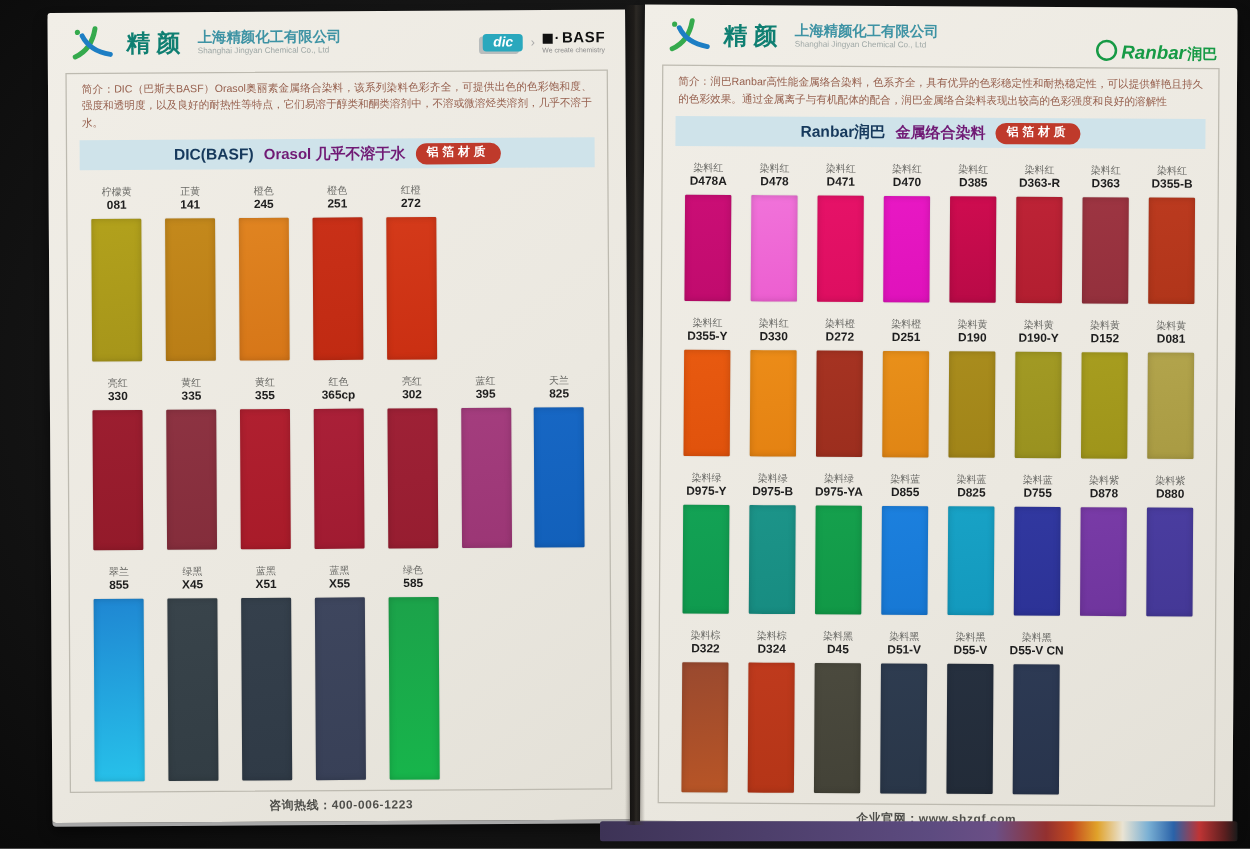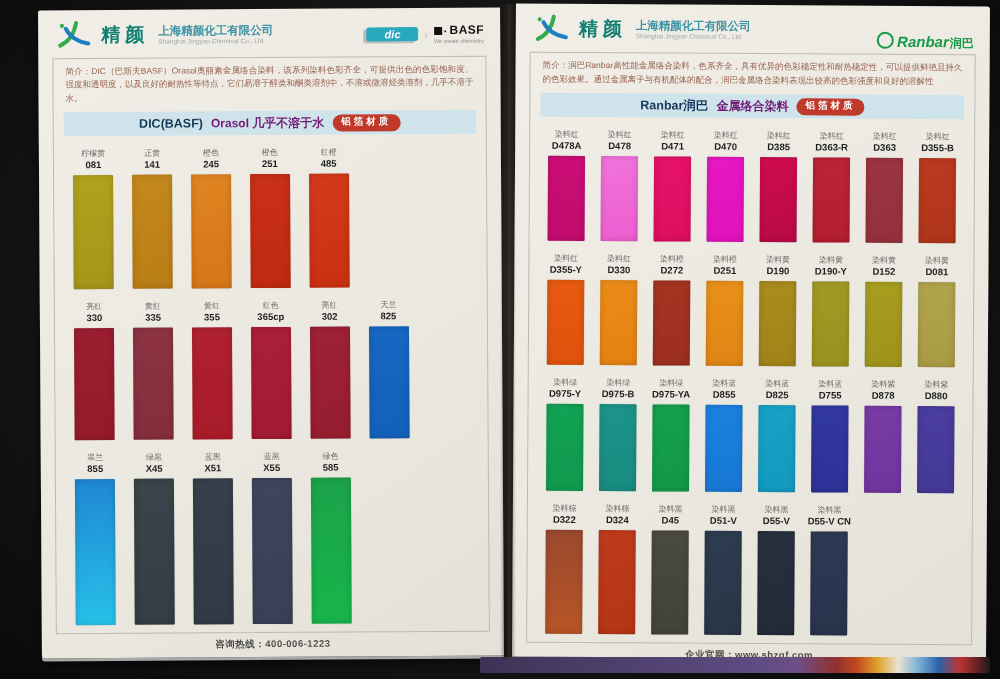--- a/index.html
+++ b/index.html
@@ -26,21 +26,21 @@
 
   
   .hdr{display:flex;align-items:flex-start;justify-content:space-between;height:40px;padding:2px 6px 0;}
   .hdr-left{display:flex;align-items:center;gap:7px;}
   .jy-logo{width:40px;height:30px;flex:0 0 auto;}
   .company-cn{font-size:19px;font-weight:bold;color:#0f7f72;letter-spacing:5px;white-space:nowrap;}
   .company-block{display:flex;flex-direction:column;line-height:1.1;margin-left:2px;}
   .company-name{font-size:11.5px;font-weight:bold;color:#3e93a4;white-space:nowrap;}
   .company-en{font-size:6.5px;color:#9fa8a6;white-space:nowrap;}
   .hdr-right{display:flex;align-items:center;gap:6px;padding-top:6px;}
-  .dic-badge{color:#fff;font-weight:bold;font-style:italic;font-size:11px;border-radius:3px;padding:1px 18px;box-shadow:-3px 2px 0 #b9bdbd;}
+  .dic-badge{color:#fff;font-weight:bold;font-style:italic;font-size:11px;border-radius:3px;padding:1px 8px;box-shadow:-3px 2px 0 #b9bdbd;}
   .sep{color:#aaa;font-size:10px;}
   .basf-block{display:flex;flex-direction:column;align-items:flex-start;line-height:1.1;}
   .basf-row{display:flex;align-items:center;gap:2px;}
   .basf-sq{width:8px;height:8px;background:#111;display:inline-block;}
   .basf-dot{font-weight:bold;color:#111;font-size:11px;}
   .basf-label{font-weight:bold;color:#111;font-size:12px;letter-spacing:.5px;}
   .basf-tagline{font-size:5.5px;color:#8b8b8b;margin-top:1px;}
   .ranbar-row{display:flex;align-items:baseline;gap:1px;padding-top:8px;}
   .ranbar-r{width:13px;height:13px;border:2.5px solid #169a45;border-radius:50%;display:inline-block;margin-right:2px;position:relative;top:2px;}
   .ranbar-label{color:#169a45;font-weight:800;font-style:italic;font-size:15px;}
@@ -130,21 +130,21 @@
               <div class="sw-code">245</div>
               <div class="swatch" style="background: linear-gradient(172deg, rgb(224, 132, 33) 0%, rgb(214, 118, 24) 100%);"></div>
             </div>
             <div class="cell">
               <div class="sw-name">橙色</div>
               <div class="sw-code">251</div>
               <div class="swatch" style="background: linear-gradient(172deg, rgb(201, 48, 24) 0%, rgb(192, 42, 18) 100%);"></div>
             </div>
             <div class="cell">
               <div class="sw-name">红橙</div>
-              <div class="sw-code">485</div>
+              <div class="sw-code">272</div>
               <div class="swatch" style="background: linear-gradient(172deg, rgb(212, 58, 26) 0%, rgb(202, 47, 18) 100%);"></div>
             </div>
           </div>
           <div class="swatch-row row1">
             <div class="cell">
               <div class="sw-name">亮红</div>
               <div class="sw-code">330</div>
               <div class="swatch" style="background: linear-gradient(172deg, rgb(156, 30, 48) 0%, rgb(147, 26, 42) 100%);"></div>
             </div>
             <div class="cell">
@@ -159,20 +159,25 @@
             </div>
             <div class="cell">
               <div class="sw-name">红色</div>
               <div class="sw-code">365cp</div>
               <div class="swatch" style="background: linear-gradient(172deg, rgb(170, 32, 56) 0%, rgb(160, 27, 49) 100%);"></div>
             </div>
             <div class="cell">
               <div class="sw-name">亮红</div>
               <div class="sw-code">302</div>
               <div class="swatch" style="background: linear-gradient(172deg, rgb(158, 33, 54) 0%, rgb(150, 29, 48) 100%);"></div>
+            </div>
+            <div class="cell">
+              <div class="sw-name">蓝红</div>
+              <div class="sw-code">395</div>
+              <div class="swatch" style="background: linear-gradient(172deg, rgb(164, 61, 126) 0%, rgb(155, 54, 117) 100%);"></div>
             </div>
             <div class="cell">
               <div class="sw-name">天兰</div>
               <div class="sw-code">825</div>
               <div class="swatch" style="background: linear-gradient(172deg, rgb(23, 103, 196) 0%, rgb(18, 96, 186) 100%);"></div>
             </div>
           </div>
           <div class="swatch-row row2">
             <div class="cell">
               <div class="sw-name">翠兰</div>

